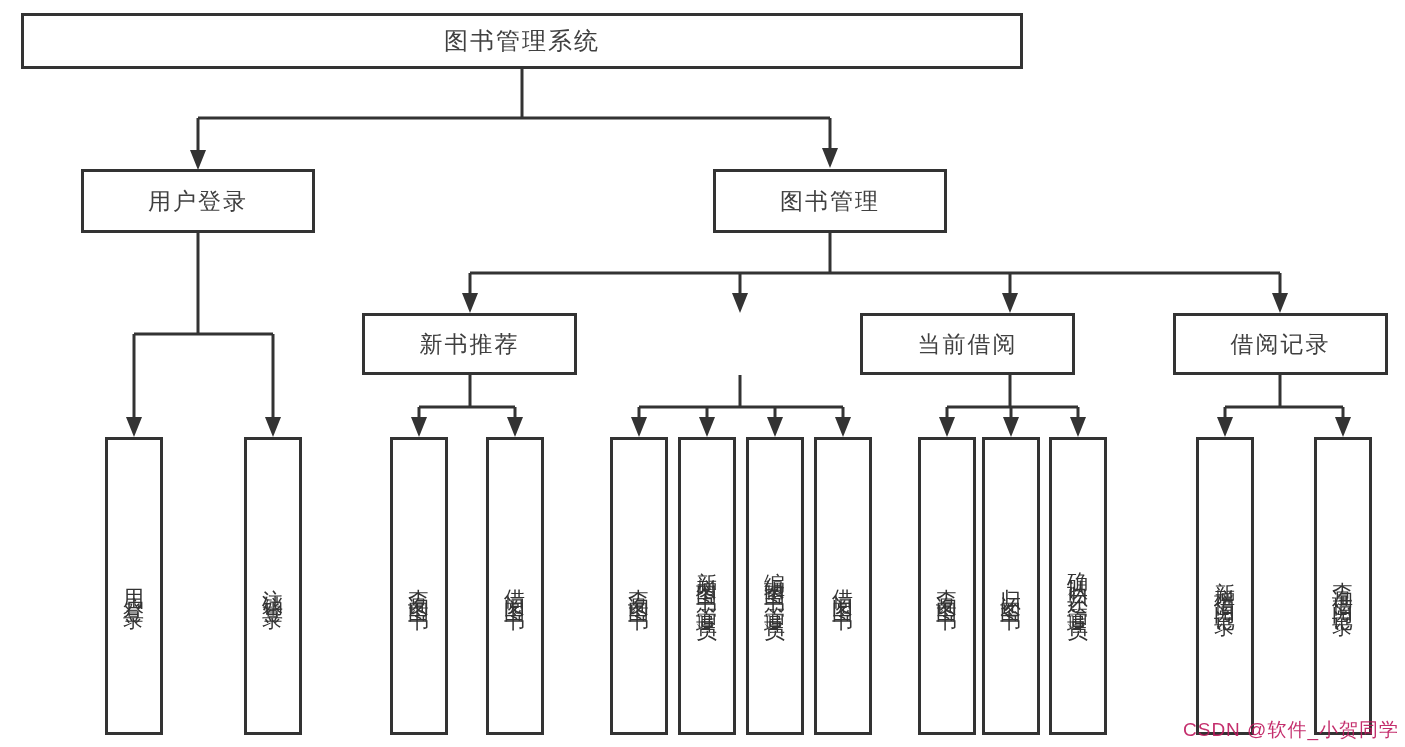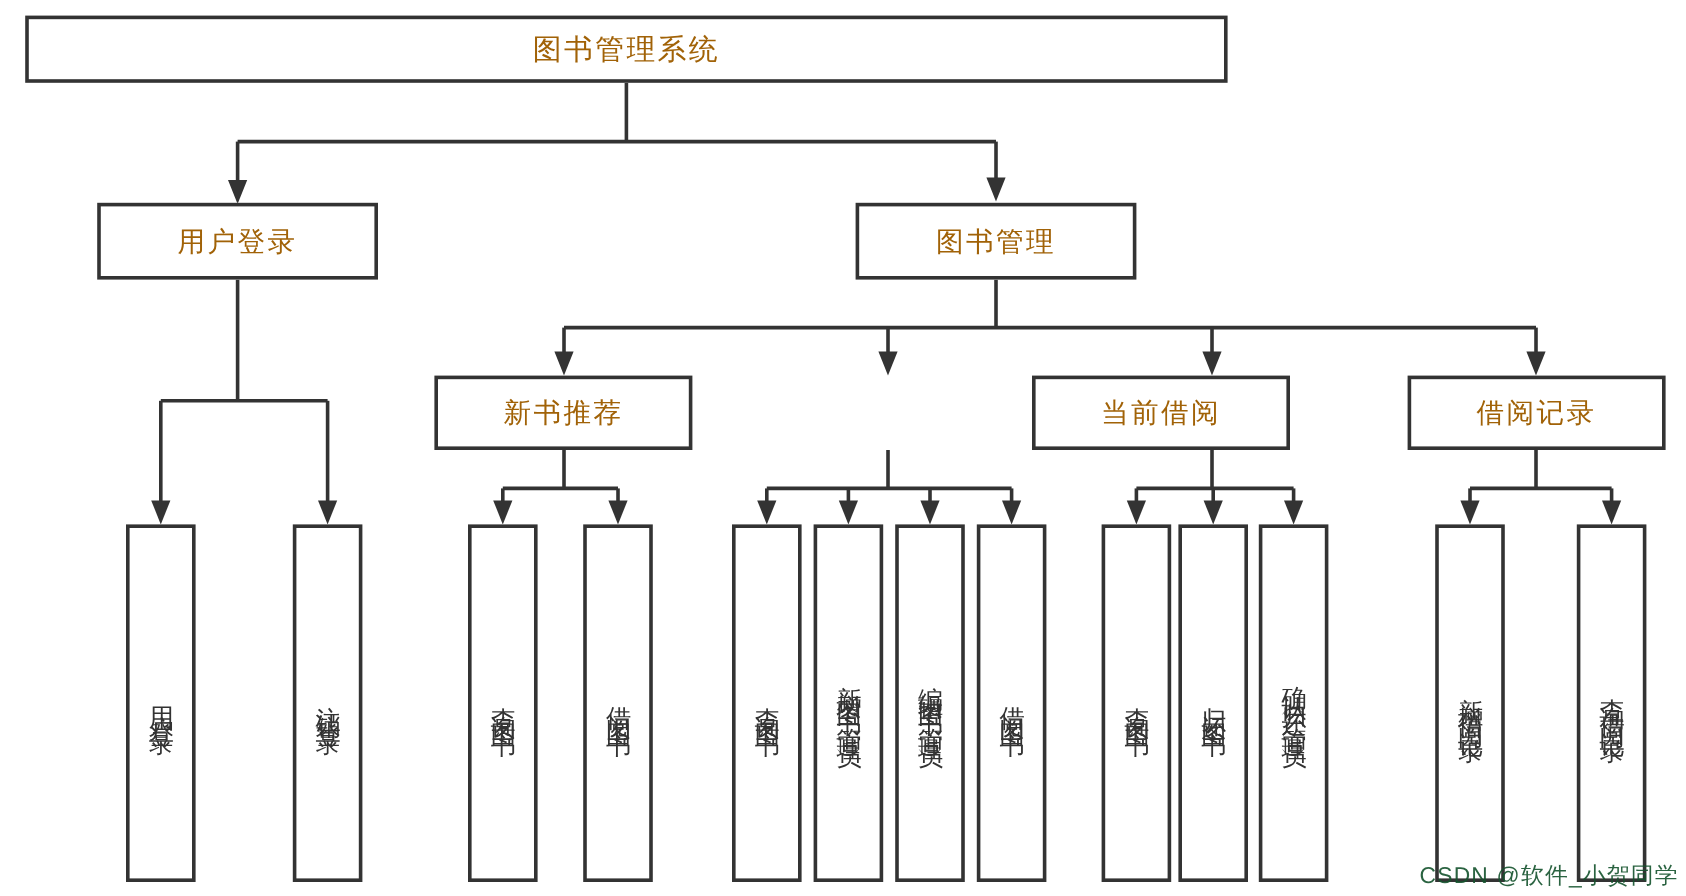--- a/index.html
+++ b/index.html
@@ -20,21 +20,21 @@
     left: 0;
     top: 0;
     width: 1405px;
     height: 747px;
   }
   .node {
     position: absolute;
     box-sizing: border-box;
     border: 3px solid #333333;
     background: #ffffff;
-    color: #a16207;
+    color: #404040;
     display: flex;
     align-items: center;
     justify-content: center;
     text-align: center;
     letter-spacing: 2px;
     z-index: 2;
   }
   .node.root {
     left: 21px; top: 13px; width: 1002px; height: 56px;
     font-size: 24px;
@@ -67,21 +67,21 @@
     font-size: 21px;
     letter-spacing: 7px;
     line-height: 1;
     white-space: nowrap;
   }
   .watermark {
     position: absolute;
     left: 1183px;
     top: 717px;
     font-size: 19px;
-    color: #14532d;
+    color: #be185d;
     opacity: 0.9;
     z-index: 5;
     white-space: nowrap;
     letter-spacing: 1px;
   }
 </style>
 </head>
 <body>
 
 <div class="canvas">

